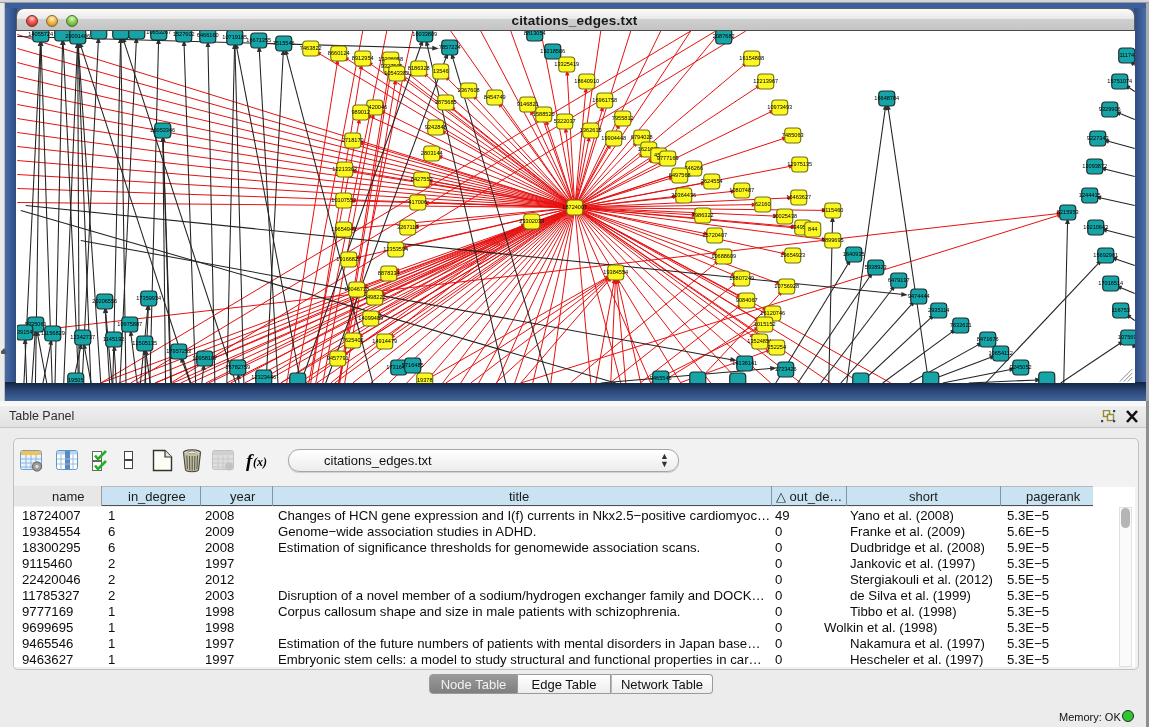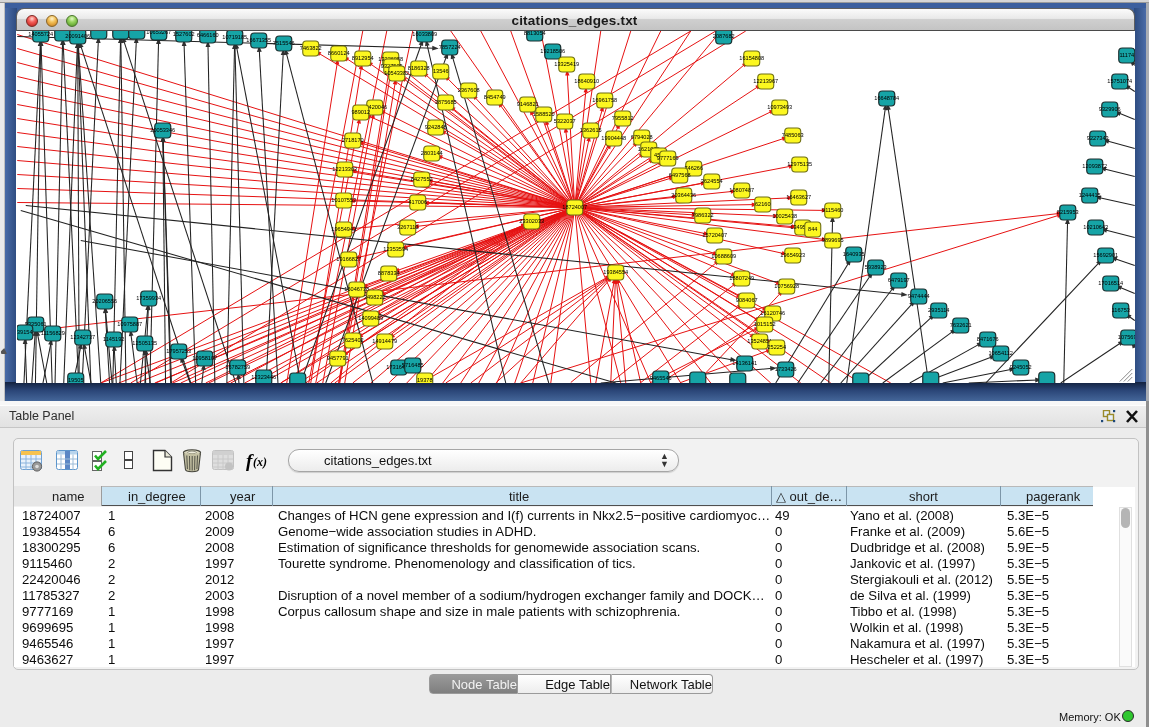--- a/index.html
+++ b/index.html
@@ -34,21 +34,21 @@
 #thname { left:14px; top:486px; width:88px; height:20px; background:#e7e7e7; border-right:1px solid #9c9c9c;}
 .hsep { top:486px; width:1px; height:20px; background:#7d96a8; }
 .hlab { top:489px; font-size:13px; color:#1c1c1c; }
 #tbody { left:14px; top:507px; width:1079px; height:160px; background:#fff; }
 #tright { left:1093px; top:487px; width:42px; height:180px; background:#fff; }
 .trow { position:absolute; left:0; top:0; width:1149px; height:16px; font-size:13.2px; color:#0c0c0c; }
 .trow span { position:absolute; top:1px; white-space:nowrap; }
 #sbtrack { left:1119px; top:507px; width:13px; height:160px; background:#fafafa; border:1px solid #e0e0e0;}
 #sbthumb { left:1121px; top:508px; width:9px; height:20px; background:#b5b5b5; border-radius:5px; }
 
-.tab { top:674px; height:20px; font-size:13px; text-align:right; line-height:19px; border:1px solid #9a9a9a; color:#111; }
+.tab { top:674px; height:20px; font-size:13px; text-align:center; line-height:19px; border:1px solid #9a9a9a; color:#111; }
 #tab1 { left:429px; width:89px; background:linear-gradient(180deg,#9a9a9a,#7f7f7f); color:#f2f2f2; border-radius:4px 0 0 4px; }
 #tab2 { left:518px; width:93px; background:linear-gradient(180deg,#ffffff,#ededed); border-left:none; }
 #tab3 { left:611px; width:102px; background:linear-gradient(180deg,#ffffff,#ededed); border-left:1px solid #b5b5b5; border-radius:0 4px 4px 0; }
 #memory { left:1059px; top:711px; font-size:11px; color:#111; }
 #memdot { left:1122px; top:710px; width:12px; height:12px; border-radius:50%; background:#2fc72f; border:1.5px solid #2b2b2b; }
 
 #toolbar { left:14px; top:444px; width:1100px; height:34px; }
 #combo { left:288px; top:449px; width:391px; height:23px; border:1px solid #a6a6a6; border-radius:11px;
   background:linear-gradient(180deg,#ffffff,#ececec); box-shadow:0 1px 1px rgba(0,0,0,.15); }
 #combotext { left:324px; top:453px; font-size:13px; color:#111; }
@@ -885,21 +885,20 @@
     <span style="left:205px">2008</span>
 <span style="left:278px">Estimation of significance thresholds for genomewide association scans.</span>
     <span style="left:775px">0</span>
     <span style="left:850px">Dudbridge et al. (2008)</span>
 <span style="left:1007px">5.9E−5</span>
   </div>
 <div class="trow" style="top:555px">
 <span style="left:22px">9115460</span>
     <span style="left:108px">2</span>
     <span style="left:205px">1997</span>
-<span style="left:278px">Tourette syndrome. Phenomenology and classification of tics.</span>
     <span style="left:775px">0</span>
     <span style="left:850px">Jankovic et al. (1997)</span>
 <span style="left:1007px">5.3E−5</span>
   </div>
 <div class="trow" style="top:571px">
 <span style="left:22px">22420046</span>
     <span style="left:108px">2</span>
     <span style="left:205px">2012</span>
     <span style="left:775px">0</span>
     <span style="left:850px">Stergiakouli et al. (2012)</span>
@@ -921,35 +920,37 @@
 <span style="left:278px">Corpus callosum shape and size in male patients with schizophrenia.</span>
     <span style="left:775px">0</span>
     <span style="left:850px">Tibbo et al. (1998)</span>
 <span style="left:1007px">5.3E−5</span>
   </div>
 <div class="trow" style="top:619px">
 <span style="left:22px">9699695</span>
     <span style="left:108px">1</span>
     <span style="left:205px">1998</span>
     <span style="left:775px">0</span>
-    <span style="left:850px">Wolkin et al. (1998)</span>
+    <span style="left:824px">Wolkin et al. (1998)</span>
 <span style="left:1007px">5.3E−5</span>
   </div>
 <div class="trow" style="top:635px">
 <span style="left:22px">9465546</span>
     <span style="left:108px">1</span>
     <span style="left:205px">1997</span>
+<span style="left:278px">Estimation of the future numbers of patients with mental disorders in Japan base…</span>
     <span style="left:775px">0</span>
     <span style="left:850px">Nakamura et al. (1997)</span>
 <span style="left:1007px">5.3E−5</span>
   </div>
 <div class="trow" style="top:651px">
 <span style="left:22px">9463627</span>
     <span style="left:108px">1</span>
     <span style="left:205px">1997</span>
+<span style="left:278px">Embryonic stem cells: a model to study structural and functional properties in car…</span>
     <span style="left:775px">0</span>
     <span style="left:850px">Hescheler et al. (1997)</span>
 <span style="left:1007px">5.3E−5</span>
   </div>
 <div class="abs" id="sbtrack"></div>
 <div class="abs" id="sbthumb"></div>
 <div class="abs tab" id="tab1">Node Table</div>
 <div class="abs tab" id="tab2">Edge Table</div>
 <div class="abs tab" id="tab3">Network Table</div>
 <div class="abs" id="memory">Memory: OK</div>

